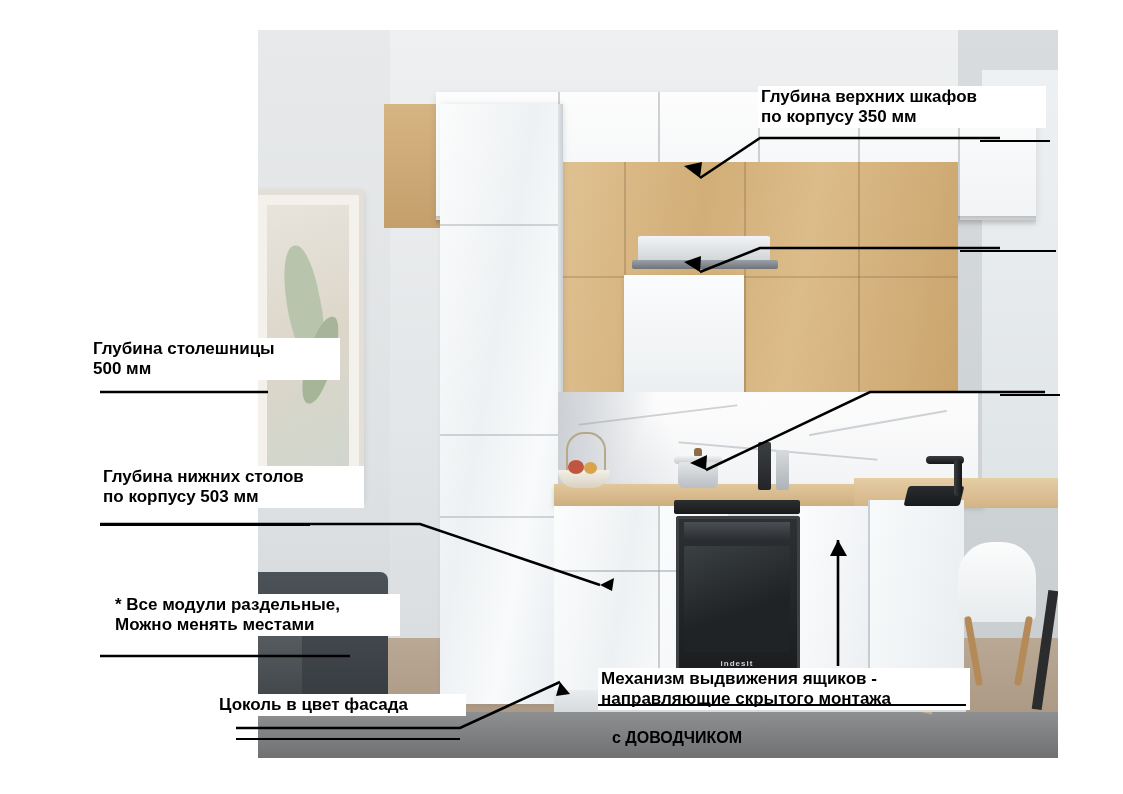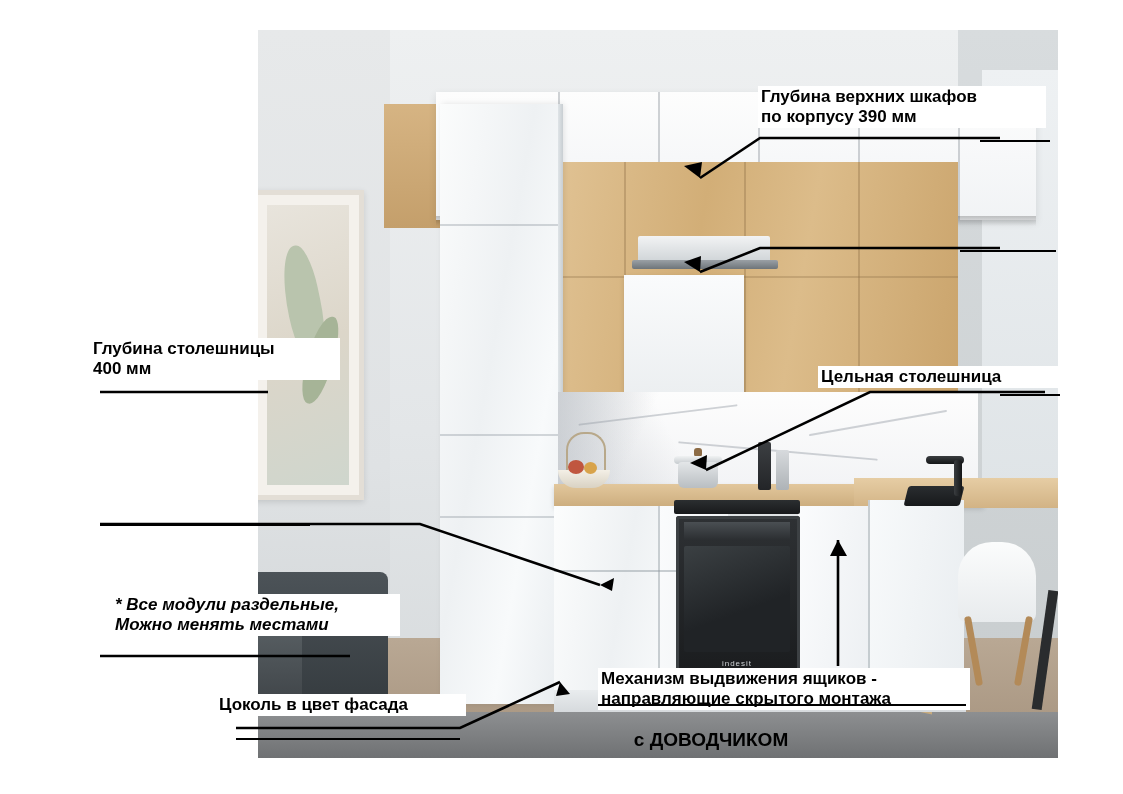--- a/index.html
+++ b/index.html
@@ -202,20 +202,21 @@
     position: absolute; left: 296px; top: 660px; width: 412px; height: 22px;
     background: linear-gradient(180deg,#e9ecee 0%, #d6dadd 100%);
   }
 
   
   .oven {
     position: absolute; left: 418px; top: 486px; width: 124px; height: 160px;
     background: linear-gradient(180deg,#2e3134 0%, #1a1c1e 100%);
     border-radius: 3px;
     box-shadow: inset 0 0 0 3px #3c4043;
+    font-weight: bold;
   }
   .oven-glass {
     position: absolute; left: 8px; top: 30px; width: 106px; height: 106px;
     background: linear-gradient(160deg,#3b4043 0%, #202326 60%);
     border-radius: 2px;
   }
   .oven-panel {
     position: absolute; left: 8px; top: 6px; width: 106px; height: 18px;
     background: linear-gradient(180deg,#4a4f53,#2b2e31);
   }
@@ -309,21 +310,21 @@
     position: absolute;
     background: #ffffff;
     color: #000000;
     font-weight: bold;
     line-height: 1.18;
     white-space: pre-line;
     font-size: 17px;
     padding: 1px 3px;
     box-sizing: border-box;
   }
-  .ann.italic { font-style: italic; }
+  .ann.italic { }
   .ann.center { text-align: center; }
   .ann.nobg { background: transparent; }
 
   .rule {
     position: absolute;
     height: 2px;
     background: #000;
   }
 
   svg.lead {
@@ -456,38 +457,39 @@
       <polygon points="700,272 684,262 701,256"></polygon>
       <polygon points="706,470 690,463 707,455"></polygon>
       <polygon points="600,585 614,578 612,591"></polygon>
       <polygon points="560,682 570,694 556,696"></polygon>
       <polygon points="838,540 830,556 847,556"></polygon>
     </g>
   </svg>
 
 
   <div class="ann" style="left:758px; top:86px; width:288px;">Глубина верхних шкафов
-по корпусу 390 мм</div>
+по корпусу 350 мм</div>
 
 
   <div class="ann" style="left:90px; top:338px; width:250px;">Глубина столешницы
-     400 мм</div>
-
-  <div class="ann" style="left:818px; top:366px; width:242px;">Цельная столешница</div>
-
+     500 мм</div>
+
+
+  <div class="ann" style="left:100px; top:466px; width:264px;">Глубина нижних столов
+по корпусу 503 мм</div>
 
   <div class="ann italic" style="left:112px; top:594px; width:288px;">* Все модули раздельные,
  Можно менять местами</div>
 
   <div class="ann" style="left:598px; top:668px; width:372px;">Механизм выдвижения ящиков -
 направляющие скрытого монтажа</div>
 
   <div class="ann" style="left:216px; top:694px; width:250px;">Цоколь в цвет фасада</div>
 
-  <div class="ann center nobg" style="left:561px; top:728px; width:300px; font-size:19px;">с ДОВОДЧИКОМ</div>
+  <div class="ann center nobg" style="left:527px; top:728px; width:300px; font-size:16px;">с ДОВОДЧИКОМ</div>
 
   <div class="rule" style="left:236px; top:738px; width:224px;"></div>
   <div class="rule" style="left:598px; top:704px; width:368px;"></div>
   <div class="rule" style="left:100px; top:524px; width:210px;"></div>
   <div class="rule" style="left:980px; top:140px; width:70px;"></div>
   <div class="rule" style="left:960px; top:250px; width:96px;"></div>
   <div class="rule" style="left:1000px; top:394px; width:60px;"></div>
 
 </div>
 

